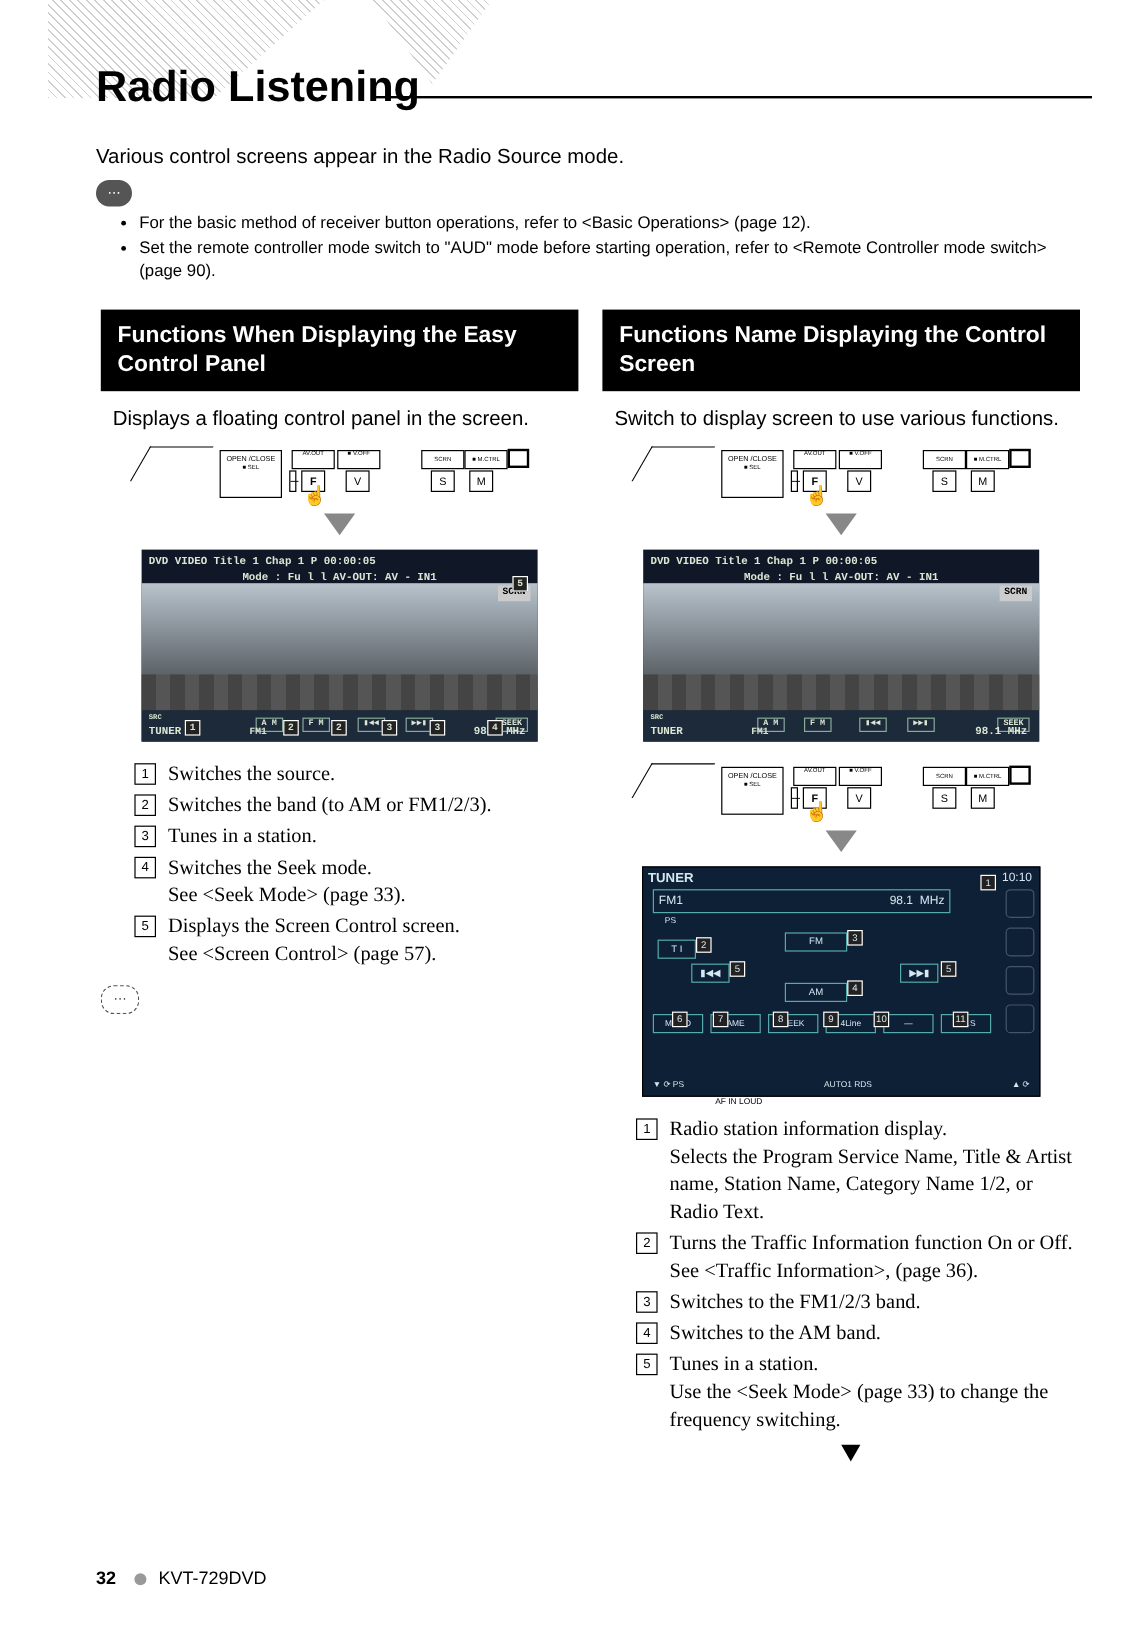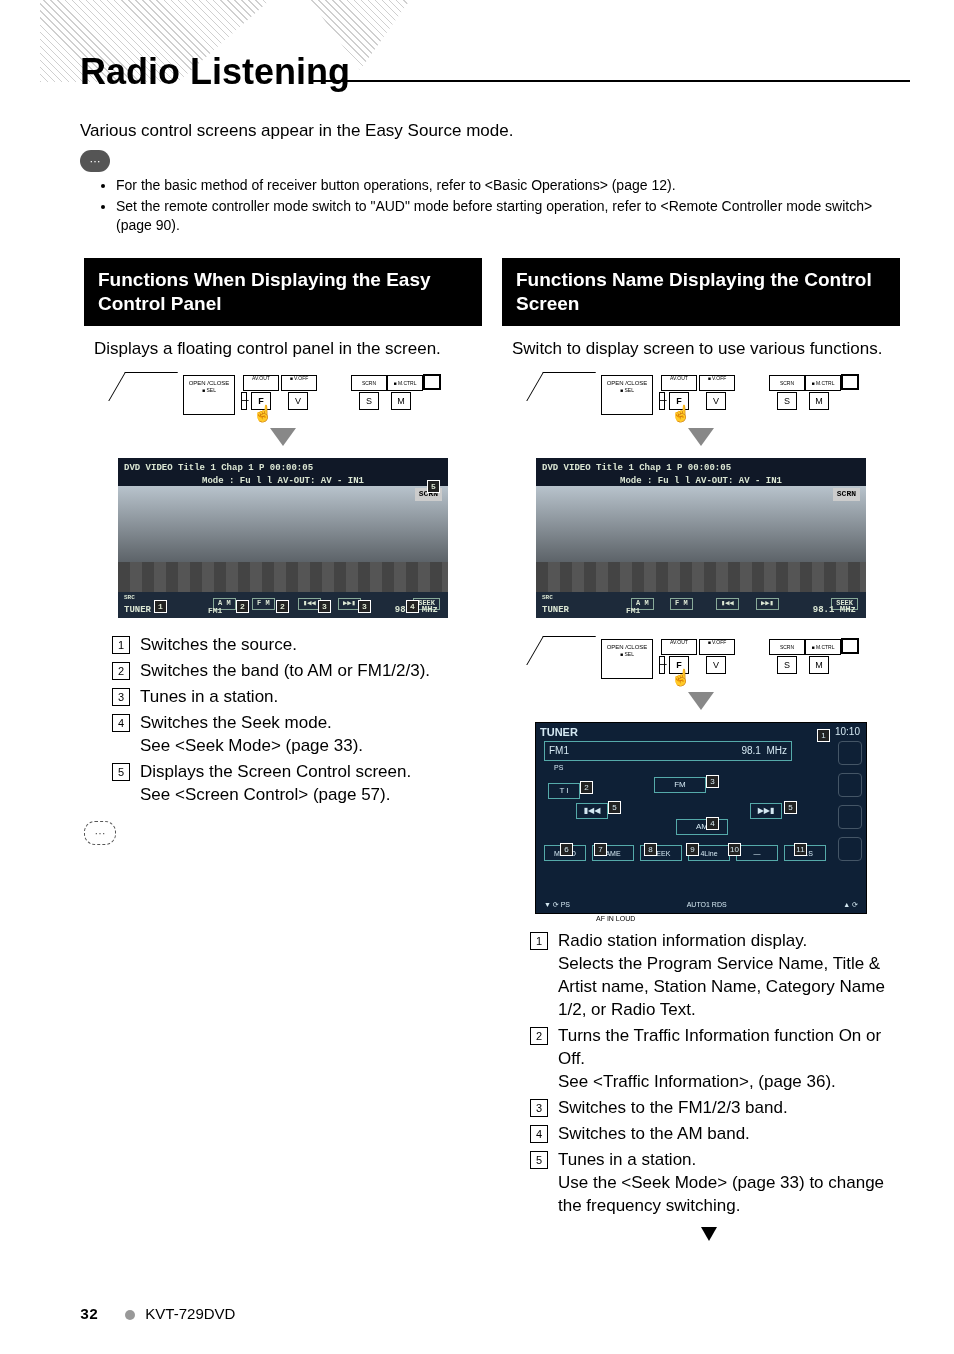--- a/index.html
+++ b/index.html
@@ -83,21 +83,21 @@
   .screen .bot .nx{position:absolute;left:220px;top:6px;border:1px solid #8a9;padding:0 4px;font-size:7px;}
   .screen .bot .sk{position:absolute;right:8px;top:6px;border:1px solid #8a9;padding:0 4px;font-size:7px;}
   .screen .bot .fm1{position:absolute;left:90px;bottom:2px;font-size:8px;}
   .screen .bot .frq{position:absolute;right:10px;bottom:2px;font-size:9px;}
   .callouts{position:absolute;left:0;right:0;bottom:18px;height:0;}
   .co{position:absolute;width:11px;height:11px;border:1px solid #fff;font-size:8px;text-align:center;line-height:11px;background:#222;}
   
   .numlist{margin:16px 0 0 28px;font-size:17px;}
   .numlist .row{display:flex;margin:3px 0;}
   .numlist .n{border:1px solid #000;width:16px;height:16px;font-size:11px;text-align:center;line-height:16px;margin:2px 10px 0 0;flex:0 0 16px;}
-  .numlist .t{flex:1;}
+  .numlist .t{flex:1;font-family:Liberation Serif, serif;}
   .dash-note{margin-top:14px;font-size:14px;}
   .dash-icon{display:inline-block;width:30px;height:22px;border:1px dashed #555;border-radius:11px;color:#555;text-align:center;font-size:11px;line-height:22px;}
   .dash-note ul{margin:4px 0 0 22px;padding:0;list-style:"•  ";}
   .arrow-cont{position:absolute;left:50%;bottom:-20px;width:0;height:0;border-left:8px solid transparent;border-right:8px solid transparent;border-top:14px solid #000;}
   
   .tuner{
     width:330px;height:190px;margin:10px auto 0;background:#0e2036;border:1px solid #000;
     position:relative;color:#d4e8f2;font-size:9px;font-family:Arial,sans-serif;
   }
   .tuner .hdr{position:absolute;left:4px;top:2px;font-weight:700;font-size:11px;}
@@ -105,33 +105,33 @@
   .tuner .fmbox{position:absolute;left:8px;top:18px;width:242px;height:18px;border:1px solid #5aa;font-size:10px;padding-left:4px;line-height:18px;}
   .tuner .fmbox .mhz{position:absolute;right:4px;top:0;}
   .tuner .ps{position:absolute;left:18px;top:40px;font-size:7px;}
   .tuner .btn{position:absolute;border:1px solid #5aa;height:14px;font-size:8px;text-align:center;line-height:14px;}
   .tuner .sideicon{position:absolute;right:4px;width:22px;height:22px;border:1px solid #456;border-radius:4px;}
   .tuner .lowbar{position:absolute;left:8px;right:40px;top:122px;height:16px;display:flex;gap:6px;}
   .tuner .lowbar .b{flex:1;border:1px solid #5aa;font-size:7px;text-align:center;line-height:16px;}
   .tuner .status{position:absolute;left:8px;right:8px;bottom:4px;font-size:7px;display:flex;justify-content:space-between;}
   .tuner .conum{position:absolute;width:11px;height:11px;border:1px solid #fff;background:#222;font-size:8px;text-align:center;line-height:11px;}
   .footer{position:absolute;left:80px;bottom:28px;font-size:15px;}
-  .footer .pg{font-weight:700;margin-right:17px;font-family:Liberation Mono, monospace;}
+  .footer .pg{font-weight:700;margin-right:5px;}
   .footer .dot{display:inline-block;width:10px;height:10px;border-radius:50%;background:#999;margin:0 6px;vertical-align:middle;}
 </style>
 </head>
 <body>
 
 <div class="hatch tr1"></div>
 <div class="hatch tr2"></div>
 
 <div class="page-title">Radio Listening</div>
 <div class="hr"></div>
 
-<div class="intro">Various control screens appear in the Easy Source mode.</div>
+<div class="intro">Various control screens appear in the Radio Source mode.</div>
 
 <div class="notes">
   <span class="note-icon">⋯</span>
   <ul>
     <li>For the basic method of receiver button operations, refer to &lt;Basic Operations&gt; (page 12).</li>
     <li>Set the remote controller mode switch to "AUD" mode before starting operation, refer to &lt;Remote Controller mode switch&gt; (page 90).</li>
   </ul>
 </div>
 
 <div class="col left">
@@ -278,21 +278,21 @@
   <div class="tuner">
     <div class="hdr">TUNER</div>
     <div class="clk">10:10</div>
     <div class="fmbox">
       <span>FM1</span>
       <span class="mhz"><span>98.1</span>&nbsp;&nbsp;<span>MHz</span></span>
     </div>
     <div class="ps">PS</div>
     <div class="btn" style="left:12px;top:60px;width:30px;">T I</div>
     <div class="btn" style="left:118px;top:54px;width:50px;">FM</div>
-    <div class="btn" style="left:118px;top:96px;width:50px;margin-left:22px;">AM</div>
+    <div class="btn" style="left:118px;top:96px;width:50px;">AM</div>
     <div class="btn" style="left:40px;top:80px;width:30px;">▮◀◀</div>
     <div class="btn" style="left:214px;top:80px;width:30px;">▶▶▮</div>
     <div class="sideicon" style="top:18px;"></div>
     <div class="sideicon" style="top:50px;"></div>
     <div class="sideicon" style="top:82px;"></div>
     <div class="sideicon" style="top:114px;"></div>
     <div class="lowbar">
       <div class="b">MONO</div>
       <div class="b">AME</div>
       <div class="b">SEEK</div>

